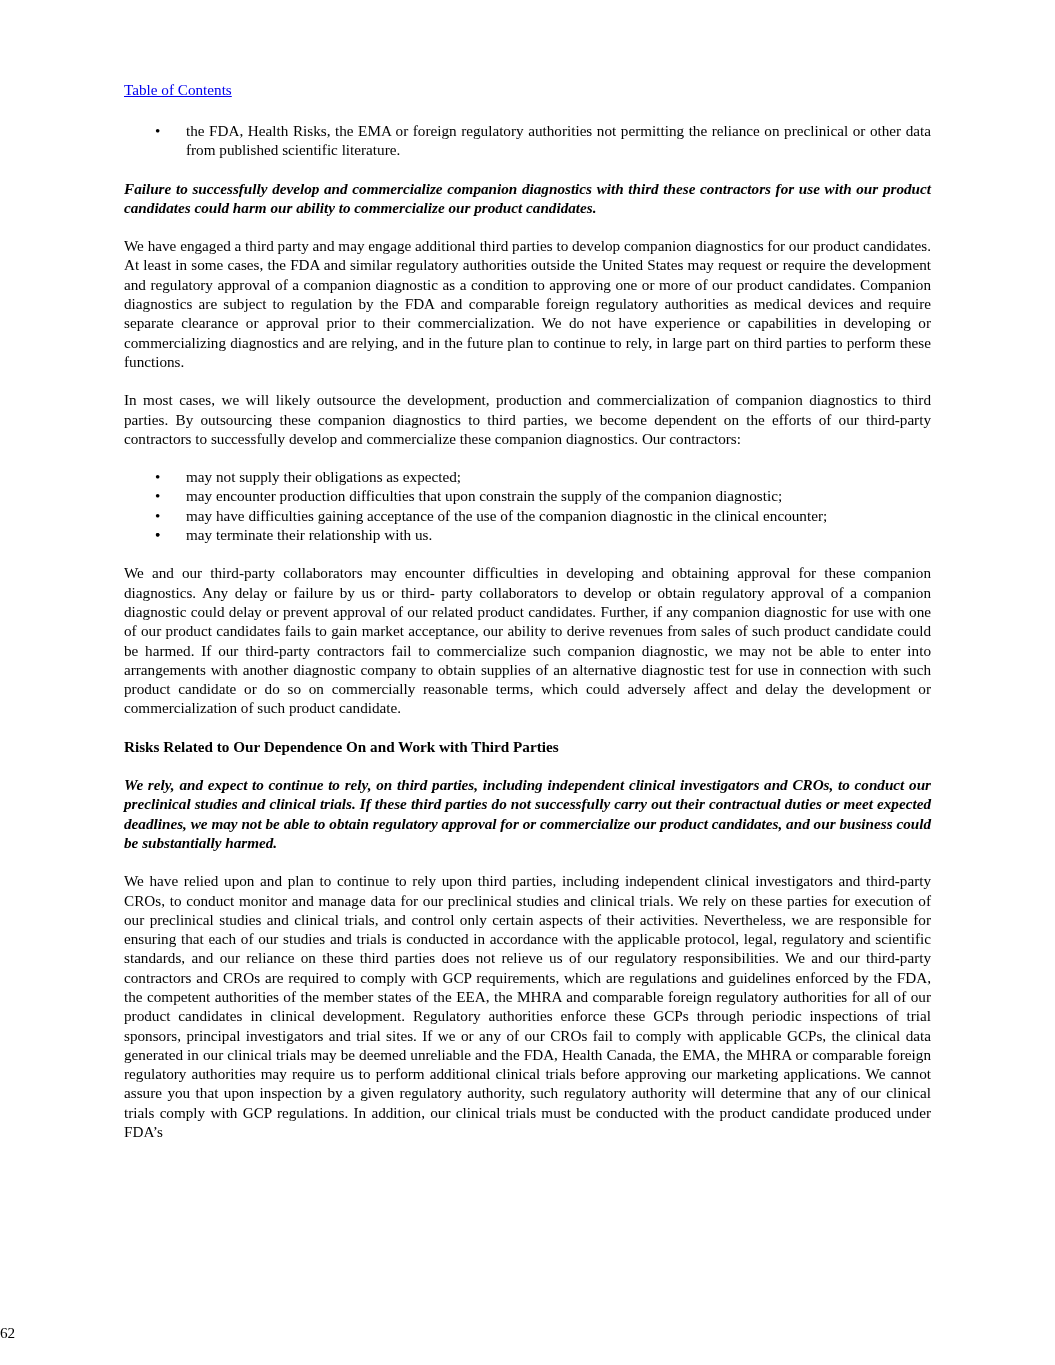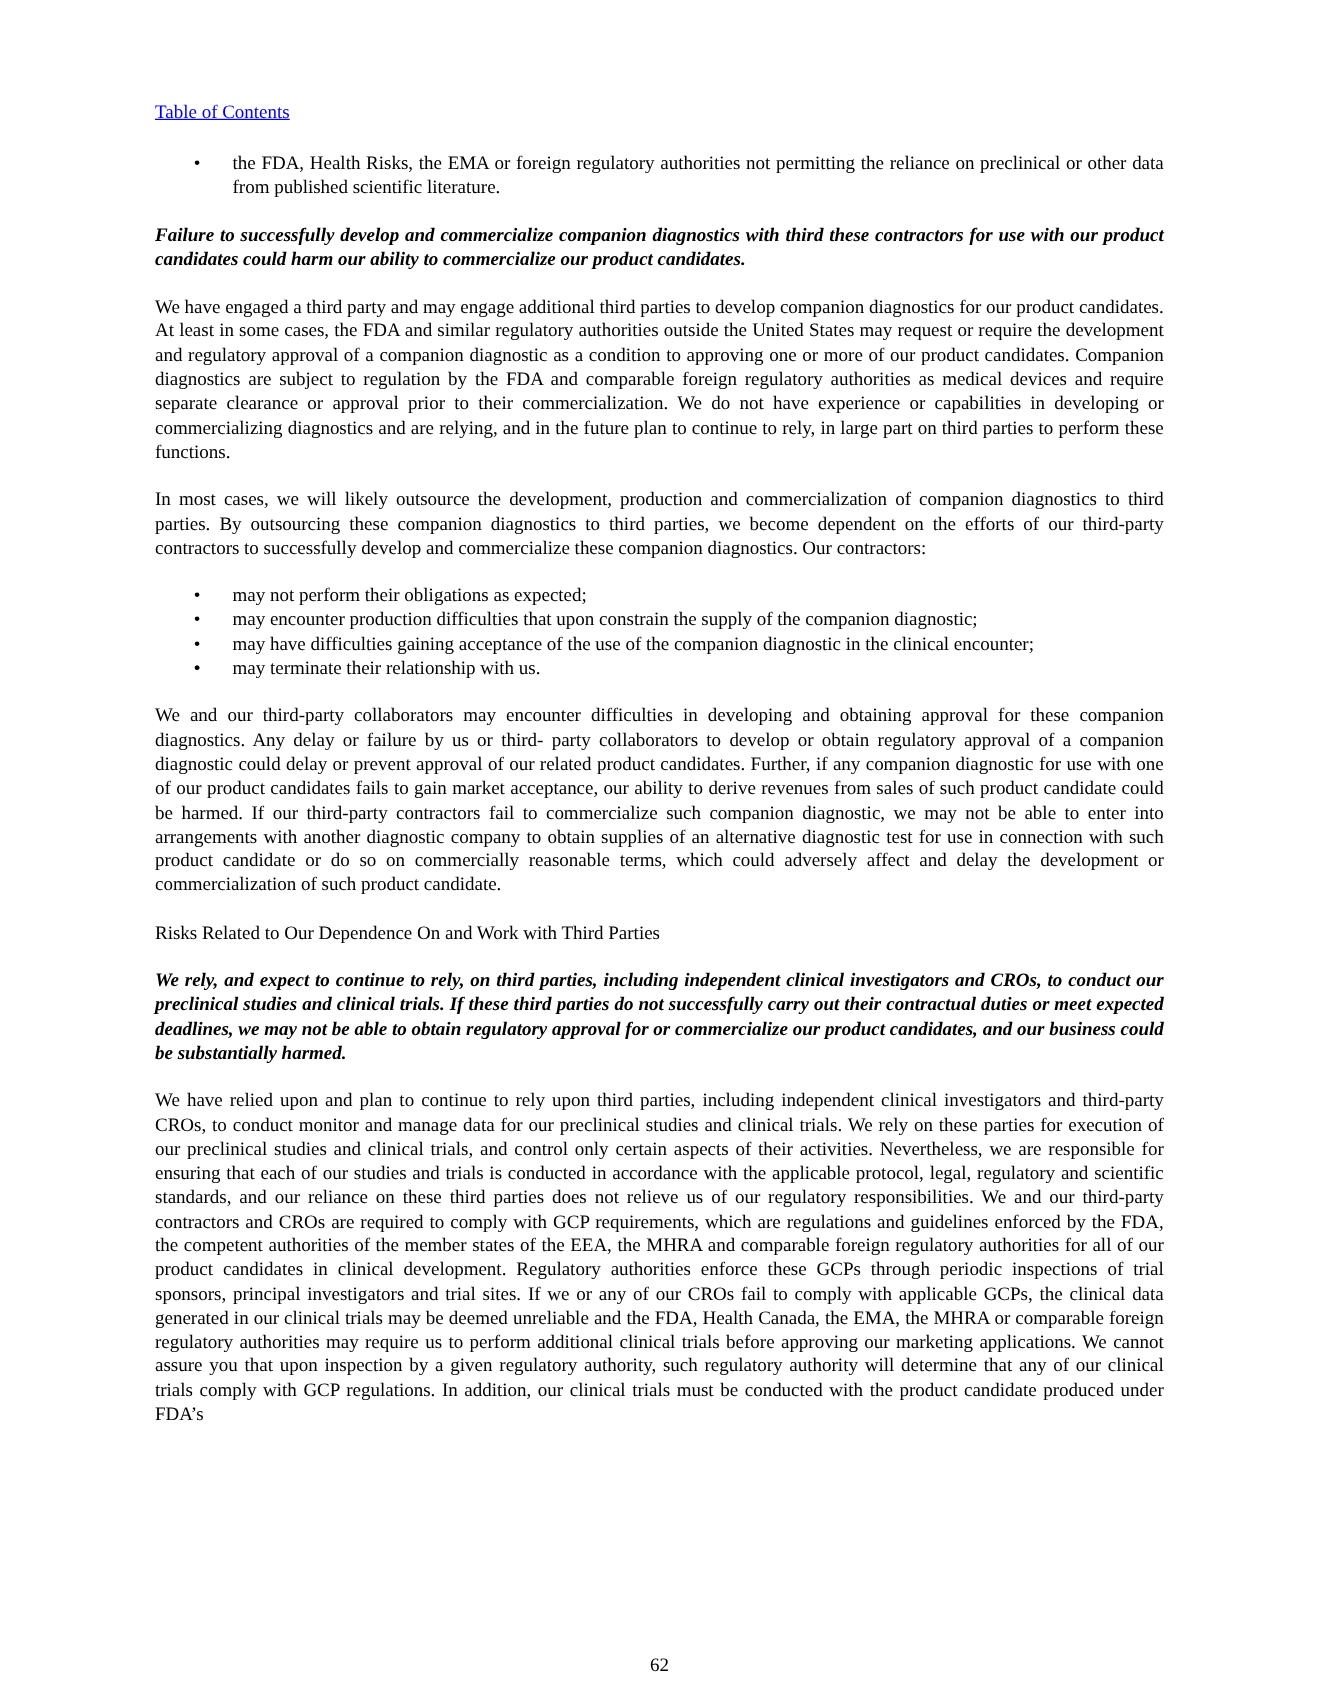--- a/index.html
+++ b/index.html
@@ -47,27 +47,26 @@
       padding-left: 62px;
       text-align: justify;
     }
     .bullet-list li .bullet {
       position: absolute;
       left: 31px;
       top: 0;
     }
     .gap { height: 19px; }
     .bi { font-weight: bold; font-style: italic; }
-    .b { font-weight: normal; }
+    .b { font-weight: bold; }
     .page-number {
       position: absolute;
       left: 0;
       width: 1055px;
       top: 1323px;
-      text-align: center;
     }
   </style>
 </head>
 <body>
 
 <a class="toc-link">Table of Contents</a>
 
 <div class="content">
 
   <ul class="bullet-list">
@@ -87,21 +86,21 @@
 
   <div class="gap"></div>
 
   <p>In most cases, we will likely outsource the development, production and commercialization of companion diagnostics to third parties. By outsourcing these companion diagnostics to third parties, we become dependent on the efforts of our third-party contractors to successfully develop and commercialize these companion diagnostics. Our contractors:</p>
 
   <div class="gap"></div>
 
   <ul class="bullet-list">
     <li>
       <span class="bullet">•</span>
-      <span>may not perform their obligations as expected;</span>
+      <span>may not supply their obligations as expected;</span>
     </li>
     <li>
       <span class="bullet">•</span>
       <span>may encounter production difficulties that upon constrain the supply of the companion diagnostic;</span>
     </li>
     <li>
       <span class="bullet">•</span>
       <span>may have difficulties gaining acceptance of the use of the companion diagnostic in the clinical encounter;</span>
     </li>
     <li>

